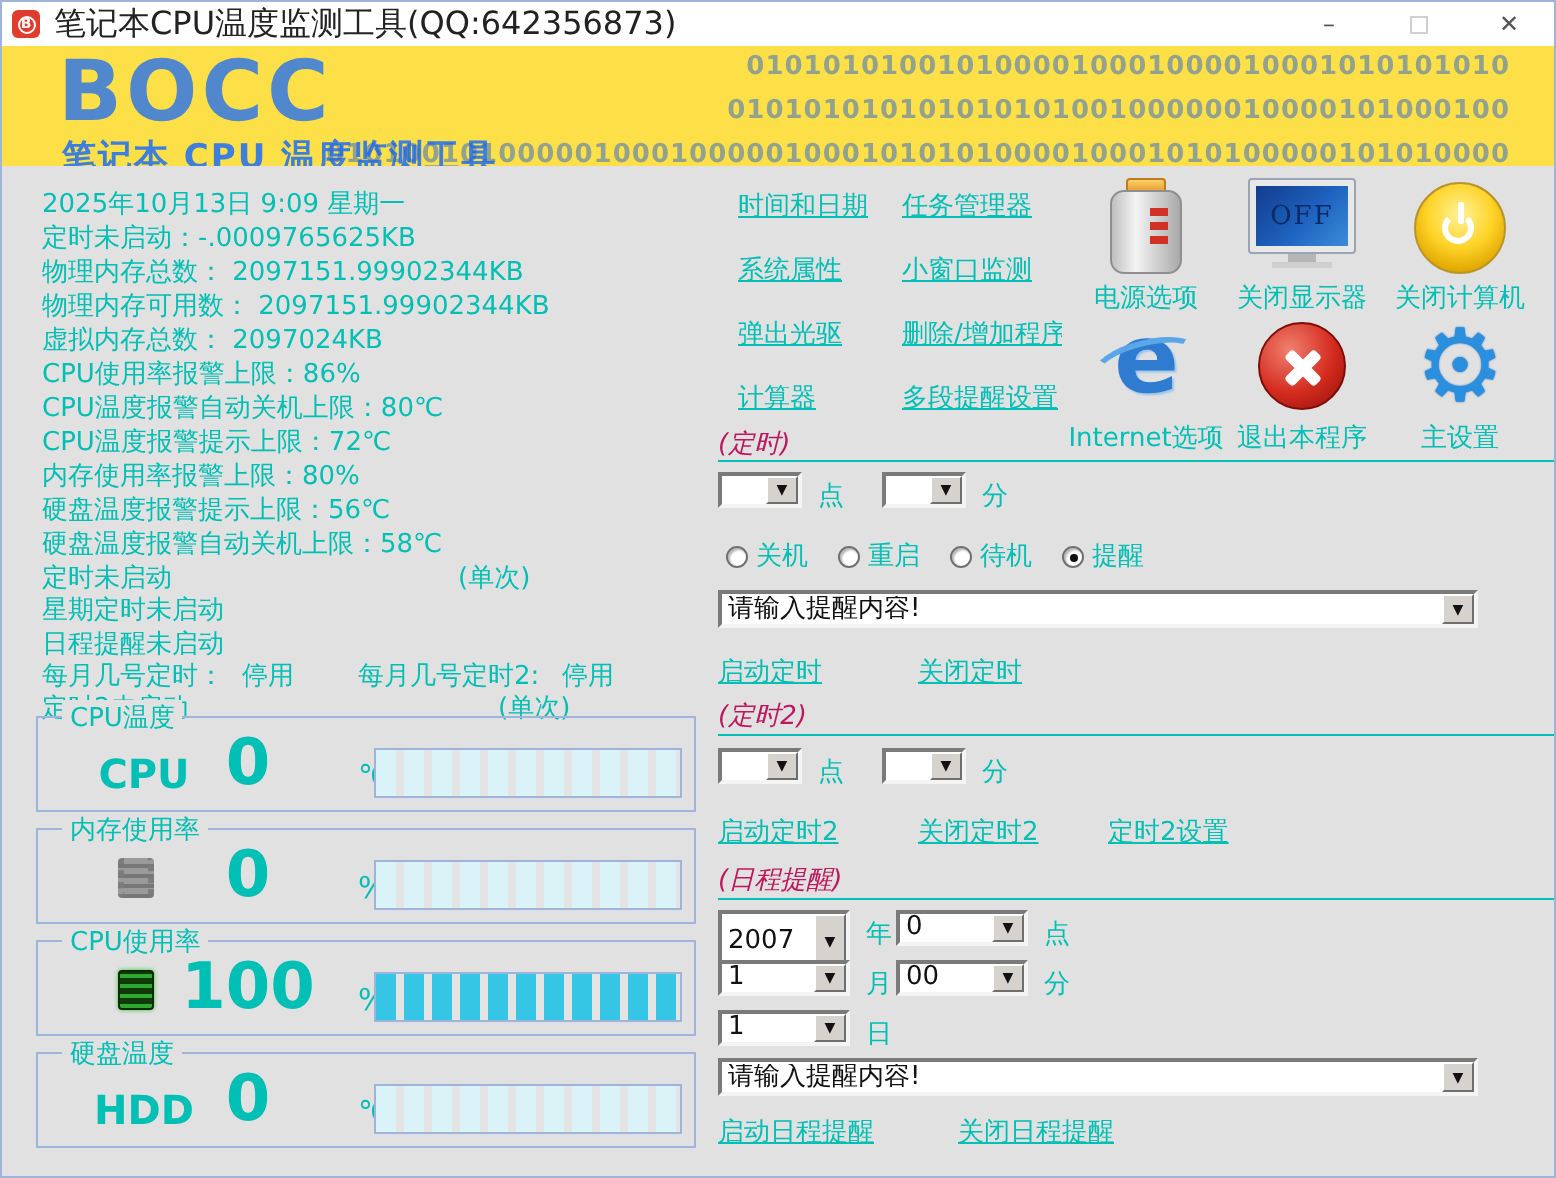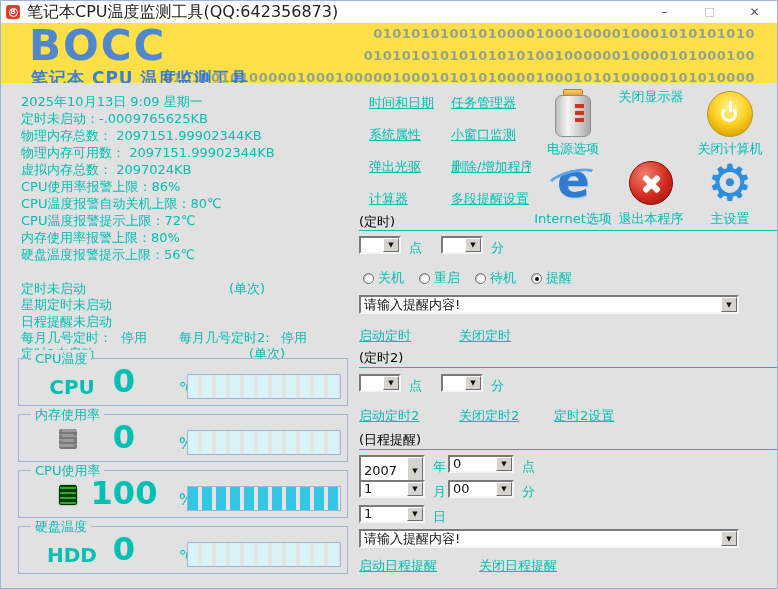--- a/index.html
+++ b/index.html
@@ -26,21 +26,21 @@
 
   
   .main { position:relative; height:497px; background:#E1E1E1; font-size:13px; }
   .teal { color:#00BFB4; }
   .info-line { position:absolute; left:20px; color:#00BFB4; white-space:nowrap; }
   .once-tag { position:absolute; color:#00BFB4; }
 
   .ql { position:absolute; color:#00BFB4; text-decoration:underline; cursor:pointer; white-space:nowrap; }
   .clip { display:inline-block; max-width:80px; overflow:hidden; }
 
-  .sec-head { position:absolute; color:#000000; }
+  .sec-head { position:absolute; color:#be185d;font-style:italic; }
   .sec-line { position:absolute; left:358px; width:418px; border-top:1px solid #00BFB4; }
 
   
   .combo { position:absolute; background:#fff; border:2px solid; border-color:#7a7a7a #f4f4f4 #f4f4f4 #7a7a7a; display:flex; align-items:center; cursor:pointer; }
   .combo .val { flex:1; padding-left:3px; font-size:13px; color:#111; white-space:nowrap; overflow:hidden; line-height:14px; }
   .combo .arrow { width:16px; align-self:stretch; background:#D6D3CE; border:1px solid; border-color:#fff #6e6e6e #6e6e6e #fff; display:flex; align-items:center; justify-content:center; font-size:7px; color:#111; }
 
   .radio-item { position:absolute; display:flex; align-items:center; gap:4px; cursor:pointer; }
   .radio { width:11px; height:11px; border-radius:50%; background:#fff; border:1px solid #707070; box-shadow:inset 1px 1px 1px #b8b8b8; position:relative; }
   .radio.checked::after { content:""; position:absolute; left:3px; top:3px; width:4px; height:4px; border-radius:50%; background:#111; }
@@ -130,20 +130,21 @@
     <div class="info-line" style="top:10px">2025年10月13日 9:09 星期一</div>
     <div class="info-line" style="top:27px">定时未启动：-.0009765625KB</div>
     <div class="info-line" style="top:44px">物理内存总数： 2097151.99902344KB</div>
     <div class="info-line" style="top:61px">物理内存可用数： 2097151.99902344KB</div>
     <div class="info-line" style="top:78px">虚拟内存总数： 2097024KB</div>
     <div class="info-line" style="top:95px">CPU使用率报警上限：86%</div>
     <div class="info-line" style="top:112px">CPU温度报警自动关机上限：80℃</div>
     <div class="info-line" style="top:129px">CPU温度报警提示上限：72℃</div>
     <div class="info-line" style="top:146px">内存使用率报警上限：80%</div>
     <div class="info-line" style="top:163px">硬盘温度报警提示上限：56℃</div>
+    <div class="info-line" style="top:180px">硬盘温度报警自动关机上限：58℃</div>
     <div class="info-line" style="top:197px">
       <span>定时未启动</span>
       <span class="once-tag" style="left:208px">(单次)</span>
     </div>
     <div class="info-line" style="top:213px">星期定时未启动</div>
     <div class="info-line" style="top:230px">日程提醒未启动</div>
     <div class="info-line" style="top:246px">
       <span>每月几号定时：</span>
       <span class="once-tag" style="left:100px">停用</span>
       <span class="once-tag" style="left:158px">每月几号定时2:</span>
@@ -167,20 +168,31 @@
       <div class="icon-area">
         <div class="icon-battery">
             <div class="cap"></div>
             <div class="body"></div>
             <div class="bars"></div>
           </div>
       </div>
       <div class="icon-label">电源选项</div>
     </div>
     <div class="icon-cell" style="left:610px; top:2px">
+      <div class="icon-area">
+        <div class="icon-monitor">
+          <div class="screen">
+              <div class="glass">
+                <span class="offtext">OFF</span>
+              </div>
+            </div>
+          <div class="stand"></div>
+            <div class="base"></div>
+        </div>
+      </div>
       <div class="icon-label">关闭显示器</div>
     </div>
     <div class="icon-cell" style="left:689px; top:2px">
       <div class="icon-area">
         <div class="icon-power">
             <div class="ring"></div>
             <div class="stick"></div>
           </div>
       </div>
       <div class="icon-label">关闭计算机</div>

